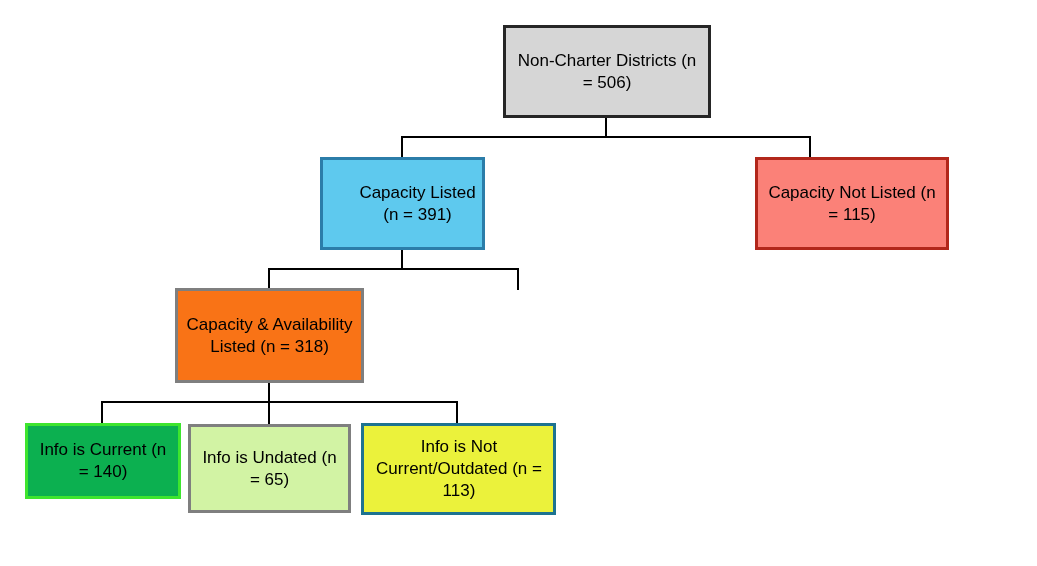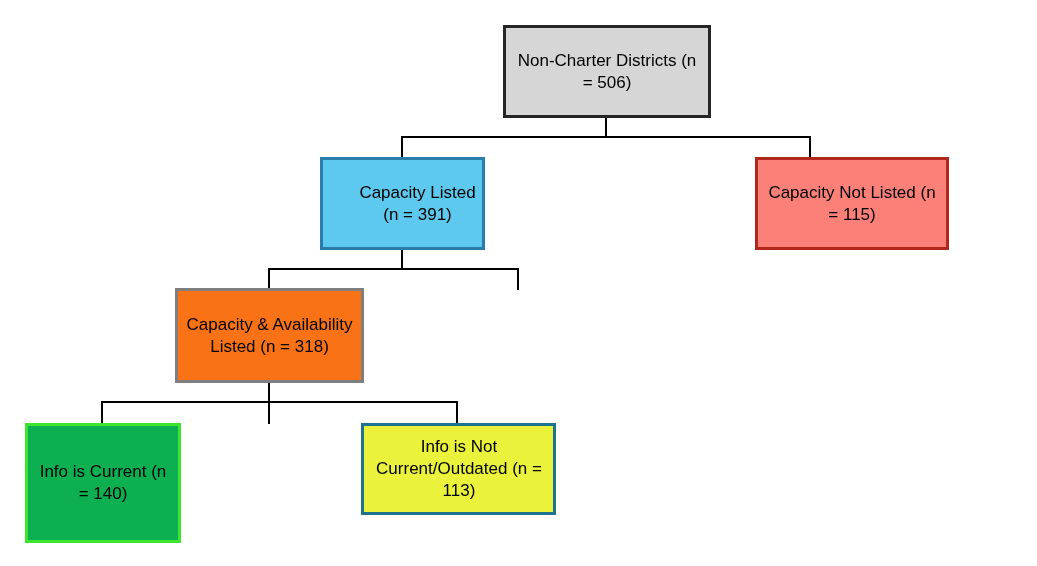--- a/index.html
+++ b/index.html
@@ -42,21 +42,21 @@
   }
   .n-cap-avail {
     left: 175px; top: 288px; width: 189px; height: 95px;
     background: #f97316; border: 3px solid #7f7f7f;
   }
   .n-cap-only {
     left: 424px; top: 290px; width: 190px; height: 92px;
     background: #5ec9ee; border: 3px solid #2b7da9;
   }
   .n-current {
-    left: 25px; top: 423px; width: 156px; height: 120px;
+    left: 25px; top: 423px; width: 156px; height: 76px;
     background: #0cb050; border: 3px solid #3ee52e;
   }
   .n-undated {
     left: 188px; top: 424px; width: 163px; height: 89px;
     background: #d2f3a4; border: 3px solid #7f7f7f;
   }
   .n-outdated {
     left: 361px; top: 423px; width: 195px; height: 92px;
     background: #ebf23b; border: 3px solid #1d7390; padding-left: 7px;
   }
@@ -124,19 +124,22 @@
 
   <div class="node n-cap-avail">
     <span>Capacity &amp; Availability Listed (n = 318)</span>
   </div>
 
 
   <div class="node n-current">
     <span>Info is Current (n = 140)</span>
   </div>
 
+  <div class="node n-undated">
+    <span>Info is Undated (n = 65)</span>
+  </div>
 
   <div class="node n-outdated">
     <span>Info is Not Current/Outdated (n = 113)</span>
   </div>
 
 
 </div>
 
 </body></html>

